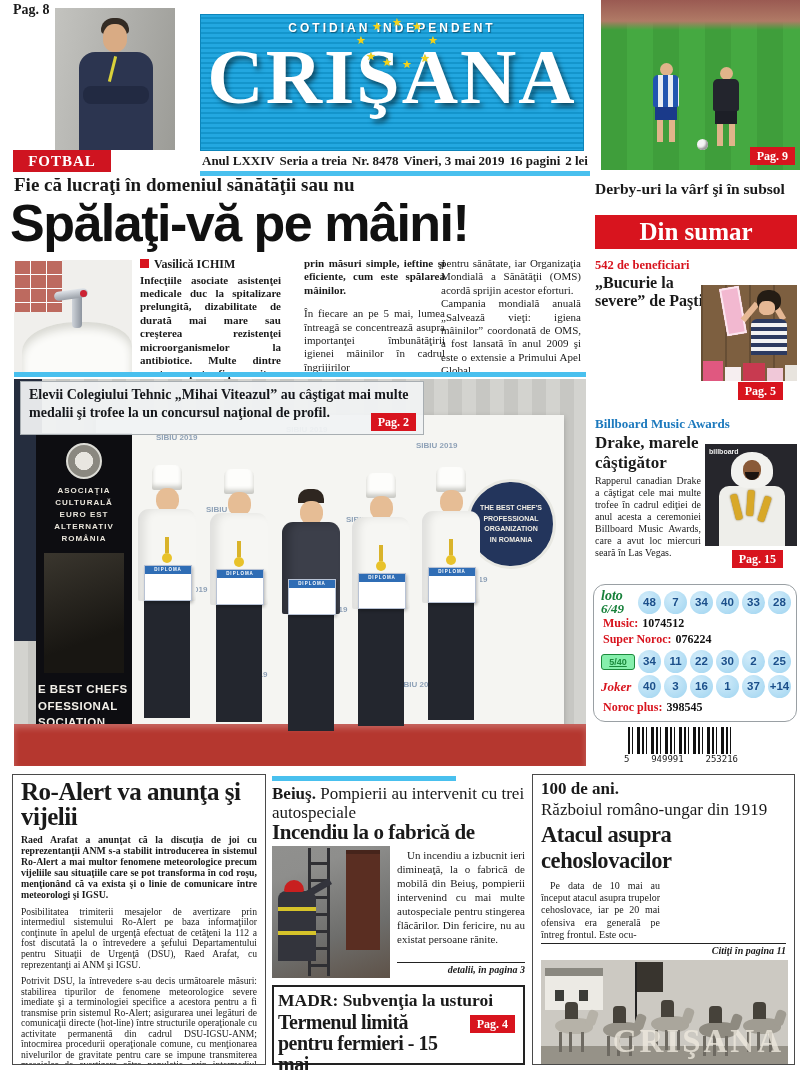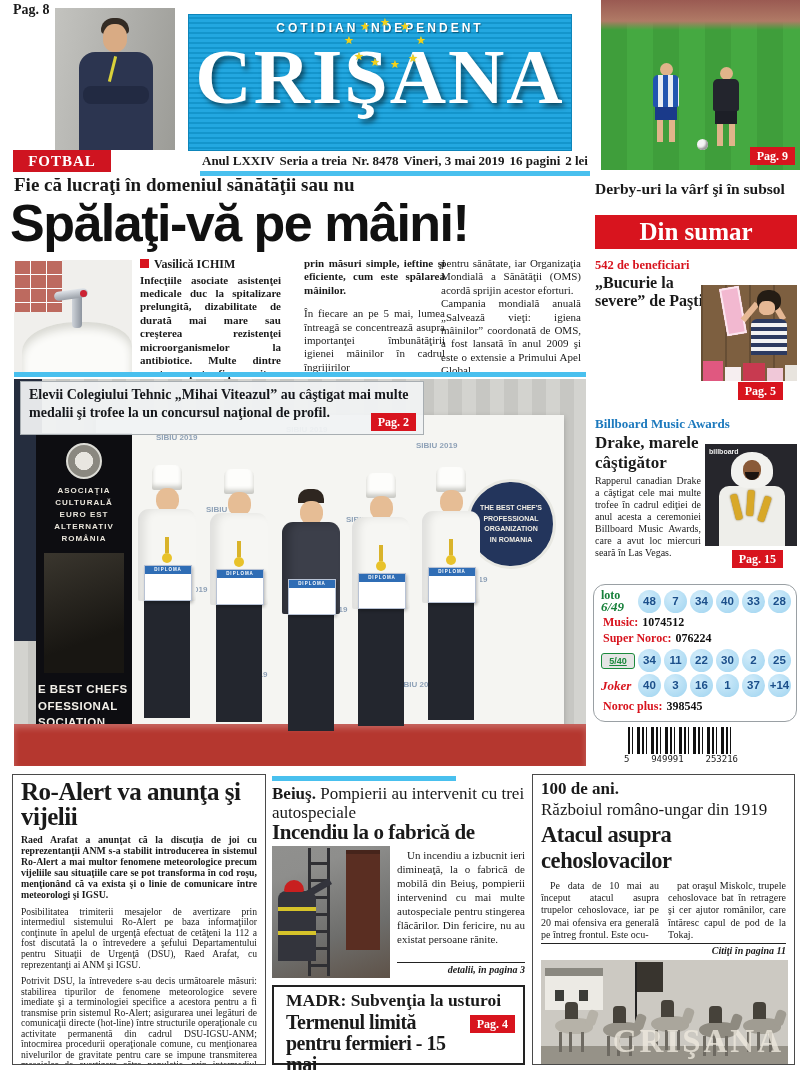--- a/index.html
+++ b/index.html
@@ -19,21 +19,21 @@
 .coach-photo { left:55px; top:8px; width:120px; height:142px; overflow:hidden;
   background:linear-gradient(100deg,#c3c3bf 0%,#aeaeaa 55%,#9c9c97 100%); }
 .coach-hair { position:absolute; left:46px; top:10px; width:28px; height:16px; background:#332b24; border-radius:12px 12px 4px 4px; }
 .coach-head { position:absolute; left:48px; top:16px; width:24px; height:28px; background:#d9ab84; border-radius:45%; }
 .coach-body { position:absolute; left:24px; top:44px; width:74px; height:98px; background:#2c3550; border-radius:16px 16px 0 0; }
 .coach-arms { position:absolute; left:28px; top:78px; width:66px; height:18px; background:#222a42; border-radius:8px; }
 .coach-lanyard { position:absolute; left:56px; top:48px; width:3px; height:26px; background:#d9d13a; transform:rotate(14deg); }
 .fotbal { left:13px; top:150px; width:98px; height:22px; background:#cf1420; color:#fff;
   display:flex; align-items:center; justify-content:center; font-weight:bold; font-size:15px; letter-spacing:1px; }
 
-.masthead { left:188px; top:14px; width:384px; height:137px; overflow:hidden;
+.masthead { left:200px; top:14px; width:384px; height:137px; overflow:hidden;
   background:repeating-linear-gradient(180deg,#23a7e0 0 3px,#1495cc 3px 5px);
   box-shadow:inset 0 0 0 1px #0d85ba; }
 .tagline { position:absolute; left:0; right:0; top:7px; text-align:center; color:#fff;
   font:bold 12px "Liberation Sans",sans-serif; letter-spacing:3px; text-shadow:1px 1px 1px rgba(0,0,0,.4); }
 .mast-title { position:absolute; left:0; right:0; top:22px; text-align:center; color:#fff;
   font-weight:bold; font-size:78px; line-height:1.05; letter-spacing:2px;
   text-shadow:3px 4px 5px rgba(0,0,0,.5); }
 .star { position:absolute; color:#f5d21a; font-size:11px; text-shadow:0 0 1px #7a6; }
 .star::before { content:"★"; }
 
@@ -157,23 +157,23 @@
 .dr-trophy { position:absolute; width:7px; height:26px; background:#d8a828; border-radius:2px; box-shadow:0 0 2px #7a5a10; }
 .art2-badge { position:absolute; right:14px; top:134px; }
 
 
 .lottery { left:593px; top:584px; width:204px; height:138px; border:1px solid #9aa0a4;
   border-radius:12px; padding:5px 7px 4px; overflow:hidden; background:#fff; }
 .lot-row { display:flex; align-items:center; gap:3px; margin-bottom:2px; }
 .ball { width:23px; height:23px; border-radius:50%; background:radial-gradient(circle at 35% 30%,#d2ecfa,#9fd4f0);
   color:#1b4f8a; font:bold 11.5px/23px "Liberation Sans",sans-serif; text-align:center; flex:0 0 auto; }
 .logo-649 { width:34px; flex:0 0 auto; color:#17803a; font-weight:bold; line-height:.9; }
-.logo-649 .lt { display:block; font-size:12px; }
+.logo-649 .lt { display:block; font-style:italic; font-size:14px; }
 .logo-649 .lb { display:block; font-size:13px; font-style:italic; }
-.logo-540 { width:34px; flex:0 0 auto; border:1px solid #1c8a3c; color:#1c8a3c; background:#e5e5e5;
+.logo-540 { width:34px; flex:0 0 auto; border:1px solid #1c8a3c; color:#1c8a3c; background:#86efac;
   font:bold 9px/14px "Liberation Sans",sans-serif; text-align:center; border-radius:3px;text-decoration:underline; }
 .logo-joker { width:34px; flex:0 0 auto; color:#d8141e; font-weight:bold; font-style:italic; font-size:13px; }
 .noroc-line { font-size:12px; margin:1px 0 1px 2px; }
 .noroc-line b.red { color:#d8141e; }
 .noroc-line b.blk { color:#111; margin-left:4px; }
 
 
 .barcode { left:622px; top:727px; width:118px; height:40px; }
 .bars { height:27px; margin:0 6px;
   background:repeating-linear-gradient(90deg,#111 0 2px,#fff 2px 4px,#111 4px 5px,#fff 5px 9px,#111 9px 12px,#fff 12px 14px); }
@@ -196,21 +196,21 @@
 .ladder { position:absolute; left:36px; top:2px; width:22px; height:128px;
   border-left:3px solid #2f2f33; border-right:3px solid #2f2f33;
   background:repeating-linear-gradient(180deg,transparent 0 14px,#2f2f33 14px 17px); }
 .ff-helmet { position:absolute; left:12px; top:34px; width:20px; height:12px; background:#c81f1f; border-radius:10px 10px 2px 2px; }
 .ff-body { position:absolute; left:6px; top:45px; width:38px; height:70px; background:#33343c; border-radius:8px 8px 0 0;
   background-image:linear-gradient(180deg,transparent 16px,#d6c32a 16px 20px,transparent 20px 40px,#d6c32a 40px 44px,transparent 44px); }
 .ff-arm { position:absolute; left:34px; top:38px; width:26px; height:7px; background:#33343c; transform:rotate(-30deg); }
 .beius-body { left:397px; top:848px; width:128px; font-size:11px; line-height:1.28; text-indent:10px; }
 .beius-details { left:397px; top:962px; width:128px; }
 
-.madr { left:272px; top:985px; width:253px; height:80px; border:2px solid #222; padding:3px 12px; position:absolute; background:#fff; }
+.madr { left:272px; top:985px; width:253px; height:80px; border:2px solid #222; padding:3px 4px; position:absolute; background:#fff; }
 .madr-kicker { font-weight:bold; font-size:17.5px; }
 .madr-head { font-weight:bold; font-size:20px; line-height:1.04; letter-spacing:-.5px; margin-top:1px; }
 .madr-badge { position:absolute; right:8px; top:28px; }
 
 .centenar { left:532px; top:774px; width:263px; height:291px; padding:4px 8px; }
 .ct-kicker { font-weight:bold; font-size:17px; }
 .ct-sub { font-size:17px; margin-top:1px; }
 .ct-head { font-weight:bold; font-size:22.5px; letter-spacing:-.4px; margin-top:2px; }
 .ct-cols { display:flex; gap:9px; margin-top:6px; }
 .ct-col { width:119px; font-size:10px; line-height:1.22; text-indent:9px; }
@@ -534,21 +534,20 @@
     <div class="madr-head" style="width:185px">Termenul limită pentru fermieri - 15 mai</div>
     <span class="pbadge madr-badge">Pag. 4</span>
   </div>
 
   <div class="abs box centenar">
     <div class="ct-kicker">100 de ani.</div>
     <div class="ct-sub">Războiul româno-ungar din 1919</div>
     <div class="ct-head">Atacul asupra cehoslovacilor</div>
     <div class="ct-cols">
       <div class="ct-col jt">Pe data de 10 mai au început atacul asupra trupelor cehoslovace, iar pe 20 mai ofensiva era generală pe întreg frontul. Este ocu-</div>
-      <div class="ct-col jt">pat oraşul Miskolc, trupele cehoslovace bat în retragere şi cer ajutor românilor, care întăresc capul de pod de la Tokaj.</div>
     </div>
     <div class="ct-read">
       <div class="ct-read-line">Citiţi în pagina 11</div>
     </div>
     <div class="cavalry">
       <div class="cv-house">
         <div class="cv-win" style="left:10px"></div>
         <div class="cv-win" style="left:34px"></div>
       </div>
       <div class="cv-pole"></div>

